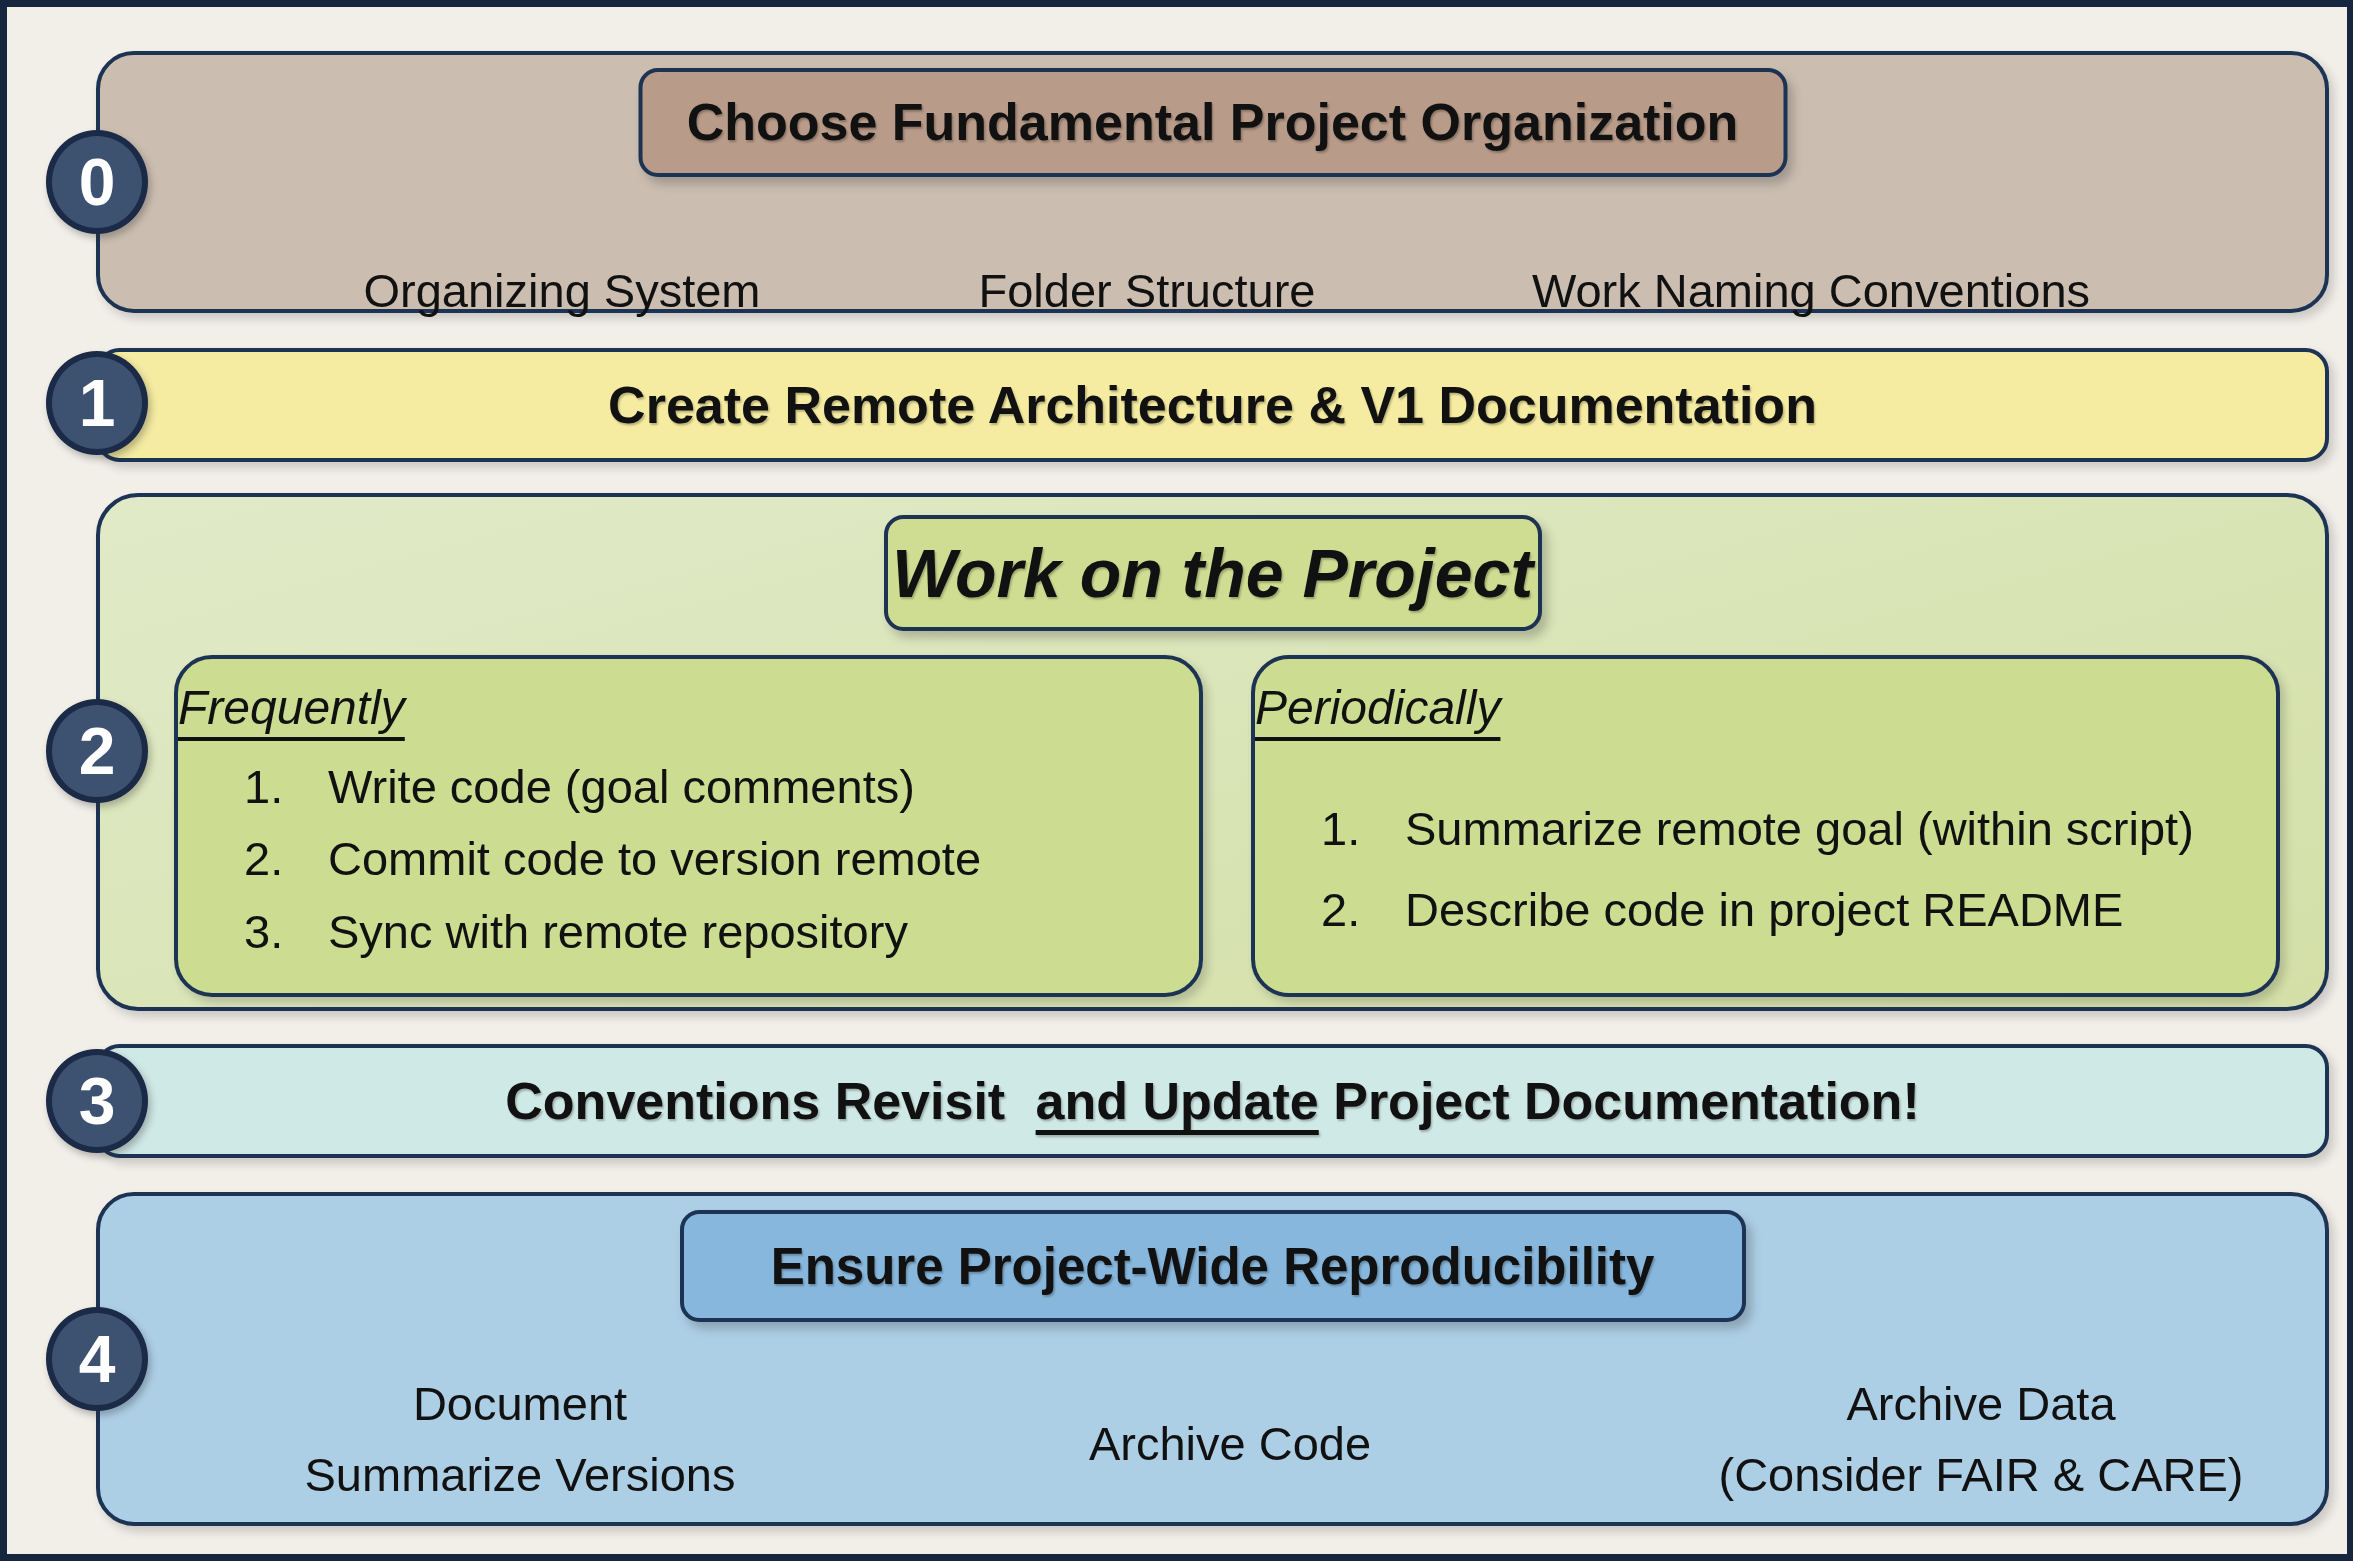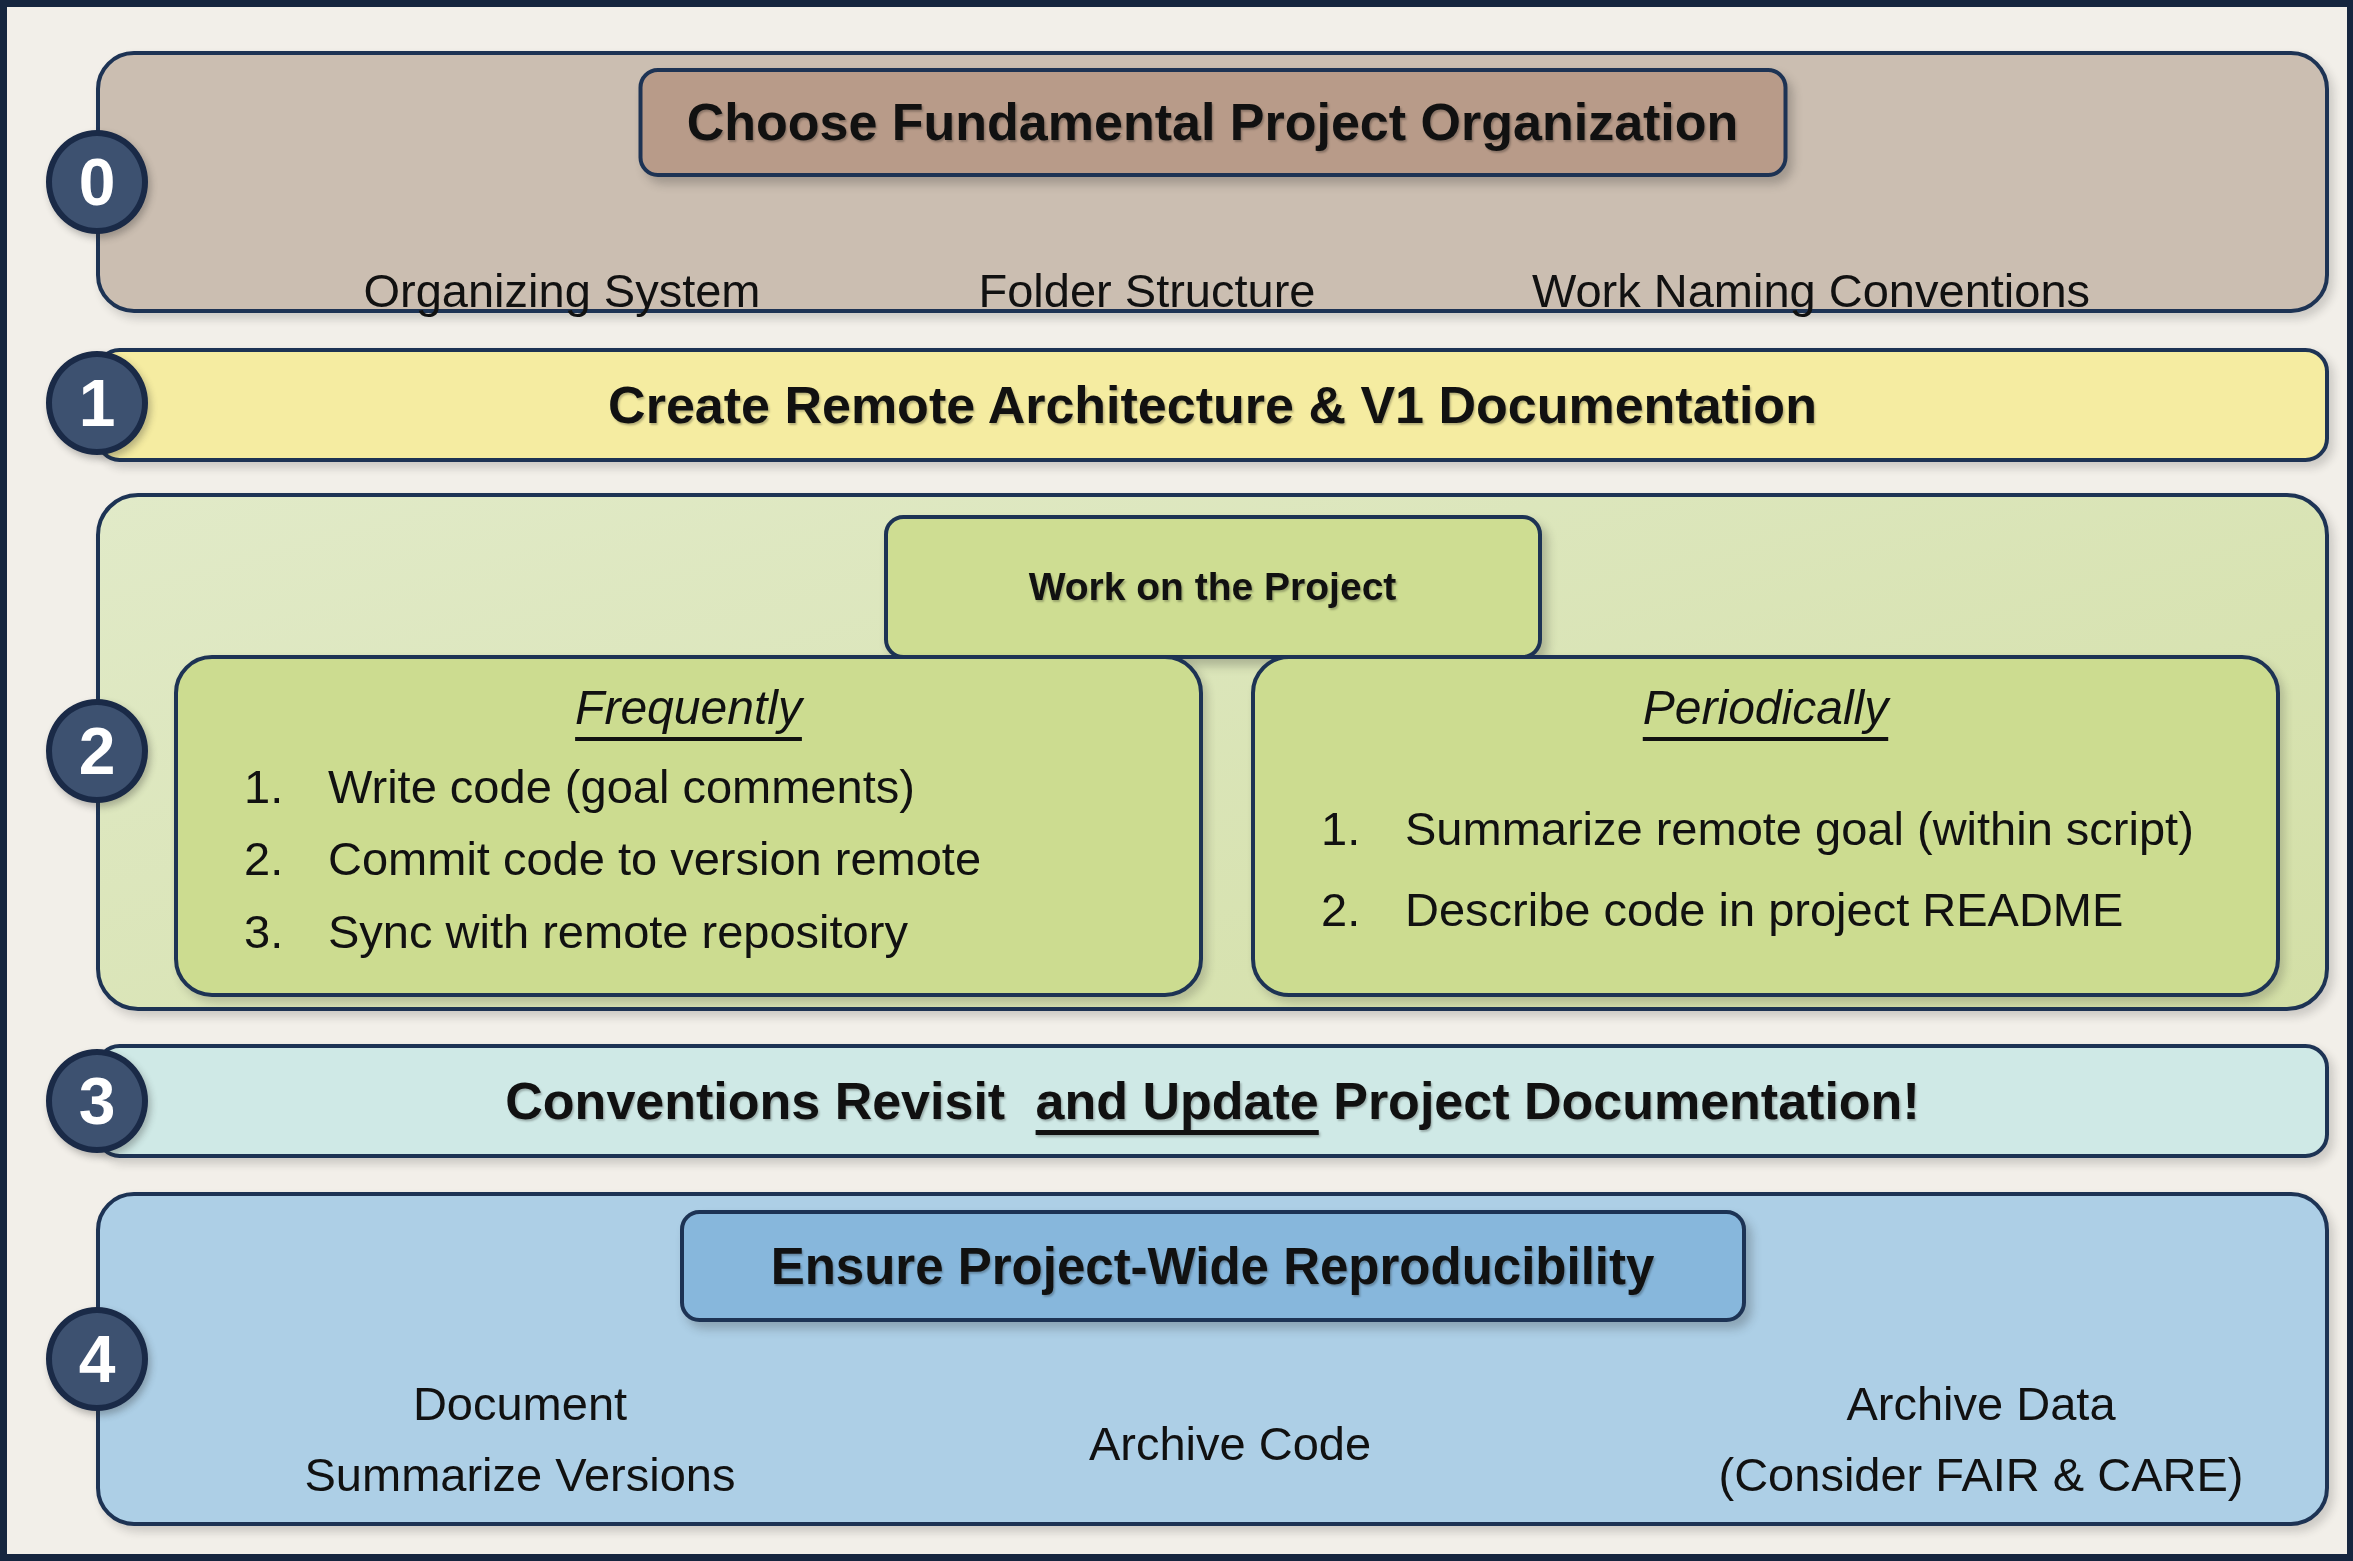--- a/index.html
+++ b/index.html
@@ -33,40 +33,40 @@
   .row4{top:1185px;height:334px; background:var(--step4-bg); border-radius:38px;}
 
   .chip{
     position:absolute; left:50%; transform:translateX(-50%);
     box-sizing:border-box; border:4.8px solid var(--navy); border-radius:19.4px;
     display:flex; align-items:center; justify-content:center;
     font-weight:bold; box-shadow:5.5px 7px 9.7px rgba(40,40,40,.25);
   }
   .chip span{text-shadow:1.4px 2.1px 2.1px rgba(0,0,0,.25);}
   .chip0{top:12.5px; width:1149px; height:109px; background:var(--step0-header-bg); font-size:52px;}
-  .chip2{top:18px; width:658px;  height:144px; background:var(--step2-header-bg); font-size:39px;}
+  .chip2{top:18px; width:658px;  height:116px; background:var(--step2-header-bg); font-size:68px;font-style:italic;}
   .chip4{top:14px; width:1066px; height:112px; background:var(--step4-header-bg); font-size:51px;}
 
   .rowtitle{
     width:100%; height:100%; display:flex; align-items:center; justify-content:center;
     font-weight:bold; font-size:52px; text-shadow:1.4px 2.1px 2.1px rgba(0,0,0,.25);
   }
   .rowtitle span{white-space:pre-wrap;}
   .uline{text-decoration:underline; text-decoration-thickness:4.8px; text-underline-offset:11px;margin-left:16px;}
 
   .r0-item{position:absolute; top:208px; transform:translateX(-50%); font-size:47px; white-space:nowrap;}
 
   .panel{
     position:absolute; top:158px; width:1029px; height:342px; box-sizing:border-box;
     background:var(--step2-panel-bg); border:4.2px solid var(--navy); border-radius:38px;
     box-shadow:4.2px 5.5px 8.3px rgba(40,40,40,.2);
   }
   .panel-left{left:74px;} .panel-right{left:1151px;}
   .panel-heading{
-    margin-top:21px; text-align:center; font-style:italic; font-size:48px;
+    margin-top:21px; text-align:left; font-style:italic; font-size:48px;
     text-decoration:underline; text-decoration-thickness:3.5px; text-underline-offset:12.5px;
   }
   .panel ol{list-style:none; margin:23.5px 21px 0 66px; padding:0; counter-reset:n;}
   .panel-right ol{margin-top:66px;}
   .panel li{counter-increment:n; display:flex; font-size:47px; line-height:1.2; margin-bottom:16.6px;}
   .panel-right li{margin-bottom:25px;}
   .panel li::before{content:counter(n) "."; flex:none; width:84px;}
 
   .b4item{position:absolute; transform:translateX(-50%); text-align:center; font-size:47px; line-height:1.5; white-space:nowrap;}
 

